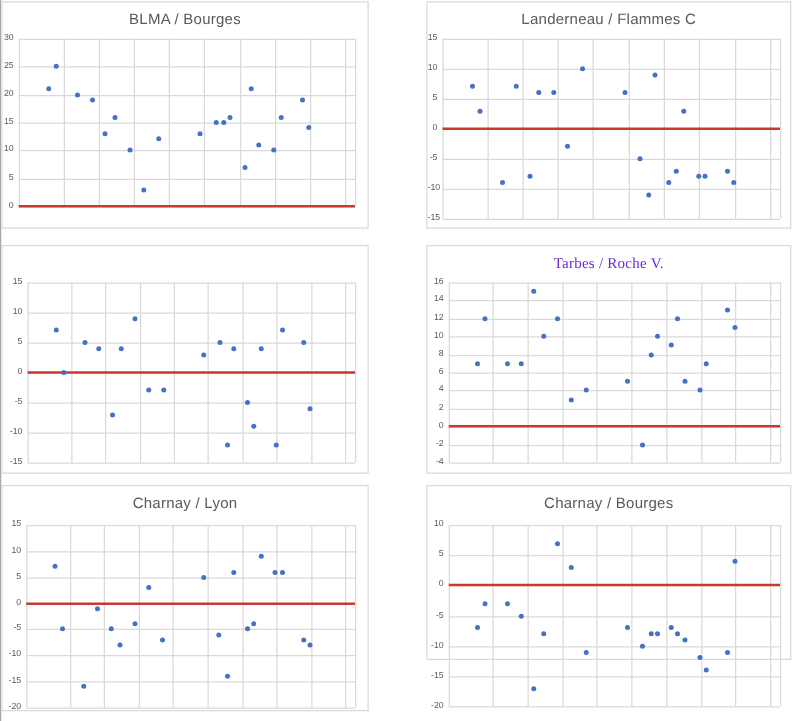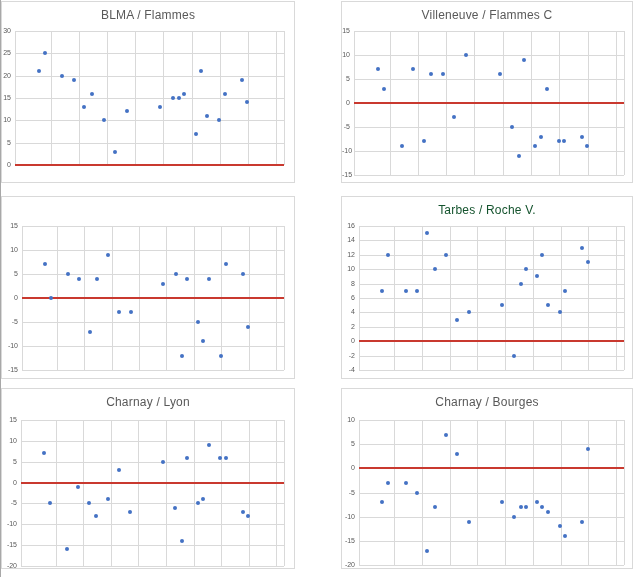--- a/index.html
+++ b/index.html
@@ -26,21 +26,21 @@
     position:absolute;text-align:right;font-size:7px;line-height:8px;color:#595959;
   }
 </style>
 </head>
 <body>
 
 <div id="stage">
   <div id="left-edge"></div>
   <div id="grid">
       <div class="panel" style="left: 1px; top: 1px; width: 294px; height: 182px; border-color: rgb(217, 217, 217);">
-    <div class="chart-title" style="color: rgb(89, 89, 89);">BLMA / Flammes</div>
+    <div class="chart-title" style="color: rgb(89, 89, 89);">BLMA / Bourges</div>
     <div class="plot" style="left: 13px; top: 29px; width: 269px; height: 134px;">
           <div class="vgrid" style="left: 0px; height: 134px; background: rgb(217, 217, 217);"></div>
           <div class="vgrid" style="left: 36px; height: 134px; background: rgb(217, 217, 217);"></div>
           <div class="vgrid" style="left: 64px; height: 134px; background: rgb(217, 217, 217);"></div>
           <div class="vgrid" style="left: 92px; height: 134px; background: rgb(217, 217, 217);"></div>
           <div class="vgrid" style="left: 120px; height: 134px; background: rgb(217, 217, 217);"></div>
           <div class="vgrid" style="left: 148px; height: 134px; background: rgb(217, 217, 217);"></div>
           <div class="vgrid" style="left: 177px; height: 134px; background: rgb(217, 217, 217);"></div>
           <div class="vgrid" style="left: 205px; height: 134px; background: rgb(217, 217, 217);"></div>
           <div class="vgrid" style="left: 233px; height: 134px; background: rgb(217, 217, 217);"></div>
@@ -77,21 +77,21 @@
         </div>
   <div class="ylab" style="left: 0px; width: 9px; top: 25px; color: rgb(89, 89, 89);">30</div>
         <div class="ylab" style="left: 0px; width: 9px; top: 47.3333px; color: rgb(89, 89, 89);">25</div>
         <div class="ylab" style="left: 0px; width: 9px; top: 69.6667px; color: rgb(89, 89, 89);">20</div>
         <div class="ylab" style="left: 0px; width: 9px; top: 92px; color: rgb(89, 89, 89);">15</div>
         <div class="ylab" style="left: 0px; width: 9px; top: 114.333px; color: rgb(89, 89, 89);">10</div>
         <div class="ylab" style="left: 0px; width: 9px; top: 136.667px; color: rgb(89, 89, 89);">5</div>
         <div class="ylab" style="left: 0px; width: 9px; top: 159px; color: rgb(89, 89, 89);">0</div>
       </div>
       <div class="panel" style="left: 341px; top: 1px; width: 292px; height: 182px; border-color: rgb(217, 217, 217);">
-    <div class="chart-title" style="color: rgb(89, 89, 89);">Villeneuve / Flammes C</div>
+    <div class="chart-title" style="color: rgb(89, 89, 89);">Landerneau / Flammes C</div>
     <div class="plot" style="left: 12px; top: 29px; width: 270px; height: 144px;">
           <div class="vgrid" style="left: 0px; height: 144px; background: rgb(217, 217, 217);"></div>
           <div class="vgrid" style="left: 36px; height: 144px; background: rgb(217, 217, 217);"></div>
           <div class="vgrid" style="left: 64px; height: 144px; background: rgb(217, 217, 217);"></div>
           <div class="vgrid" style="left: 92px; height: 144px; background: rgb(217, 217, 217);"></div>
           <div class="vgrid" style="left: 120px; height: 144px; background: rgb(217, 217, 217);"></div>
           <div class="vgrid" style="left: 149px; height: 144px; background: rgb(217, 217, 217);"></div>
           <div class="vgrid" style="left: 177px; height: 144px; background: rgb(217, 217, 217);"></div>
           <div class="vgrid" style="left: 205px; height: 144px; background: rgb(217, 217, 217);"></div>
           <div class="vgrid" style="left: 234px; height: 144px; background: rgb(217, 217, 217);"></div>
@@ -178,21 +178,21 @@
         </div>
   <div class="ylab" style="left: 0px; width: 16px; top: 25px; color: rgb(89, 89, 89);">15</div>
         <div class="ylab" style="left: 0px; width: 16px; top: 49px; color: rgb(89, 89, 89);">10</div>
         <div class="ylab" style="left: 0px; width: 16px; top: 73px; color: rgb(89, 89, 89);">5</div>
         <div class="ylab" style="left: 0px; width: 16px; top: 97px; color: rgb(89, 89, 89);">0</div>
         <div class="ylab" style="left: 0px; width: 16px; top: 121px; color: rgb(89, 89, 89);">-5</div>
         <div class="ylab" style="left: 0px; width: 16px; top: 145px; color: rgb(89, 89, 89);">-10</div>
         <div class="ylab" style="left: 0px; width: 16px; top: 169px; color: rgb(89, 89, 89);">-15</div>
       </div>
       <div class="panel" style="left: 341px; top: 196px; width: 292px; height: 183px; border-color: rgb(217, 217, 217);">
-    <div class="chart-title" style="color: #14532d;">Tarbes / Roche V.</div>
+    <div class="chart-title" style="color: #6d28d9; font-family: Liberation Serif, serif;">Tarbes / Roche V.</div>
     <div class="plot" style="left: 17px; top: 29px; width: 265px; height: 144px;">
           <div class="vgrid" style="left: 0px; height: 144px; background: rgb(217, 217, 217);"></div>
           <div class="vgrid" style="left: 35px; height: 144px; background: rgb(217, 217, 217);"></div>
           <div class="vgrid" style="left: 63px; height: 144px; background: rgb(217, 217, 217);"></div>
           <div class="vgrid" style="left: 91px; height: 144px; background: rgb(217, 217, 217);"></div>
           <div class="vgrid" style="left: 118px; height: 144px; background: rgb(217, 217, 217);"></div>
           <div class="vgrid" style="left: 146px; height: 144px; background: rgb(217, 217, 217);"></div>
           <div class="vgrid" style="left: 174px; height: 144px; background: rgb(217, 217, 217);"></div>
           <div class="vgrid" style="left: 202px; height: 144px; background: rgb(217, 217, 217);"></div>
           <div class="vgrid" style="left: 229px; height: 144px; background: rgb(217, 217, 217);"></div>
@@ -289,21 +289,21 @@
         </div>
   <div class="ylab" style="left: 0px; width: 15px; top: 27px; color: rgb(89, 89, 89);">15</div>
         <div class="ylab" style="left: 0px; width: 15px; top: 47.8571px; color: rgb(89, 89, 89);">10</div>
         <div class="ylab" style="left: 0px; width: 15px; top: 68.7143px; color: rgb(89, 89, 89);">5</div>
         <div class="ylab" style="left: 0px; width: 15px; top: 89.5714px; color: rgb(89, 89, 89);">0</div>
         <div class="ylab" style="left: 0px; width: 15px; top: 110.429px; color: rgb(89, 89, 89);">-5</div>
         <div class="ylab" style="left: 0px; width: 15px; top: 131.286px; color: rgb(89, 89, 89);">-10</div>
         <div class="ylab" style="left: 0px; width: 15px; top: 152.143px; color: rgb(89, 89, 89);">-15</div>
         <div class="ylab" style="left: 0px; width: 15px; top: 173px; color: rgb(89, 89, 89);">-20</div>
       </div>
-      <div class="panel" style="left: 341px; top: 388px; width: 292px; height: 181px; border-color: rgb(217, 217, 217);">
+      <div class="panel" style="left: 341px; top: 388px; width: 292px; height: 140px; border-color: rgb(217, 217, 217);">
     <div class="chart-title" style="color: rgb(89, 89, 89);">Charnay / Bourges</div>
     <div class="plot" style="left: 17px; top: 31px; width: 265px; height: 145px;">
           <div class="vgrid" style="left: 0px; height: 145px; background: rgb(217, 217, 217);"></div>
           <div class="vgrid" style="left: 35px; height: 145px; background: rgb(217, 217, 217);"></div>
           <div class="vgrid" style="left: 63px; height: 145px; background: rgb(217, 217, 217);"></div>
           <div class="vgrid" style="left: 91px; height: 145px; background: rgb(217, 217, 217);"></div>
           <div class="vgrid" style="left: 118px; height: 145px; background: rgb(217, 217, 217);"></div>
           <div class="vgrid" style="left: 146px; height: 145px; background: rgb(217, 217, 217);"></div>
           <div class="vgrid" style="left: 174px; height: 145px; background: rgb(217, 217, 217);"></div>
           <div class="vgrid" style="left: 202px; height: 145px; background: rgb(217, 217, 217);"></div>

